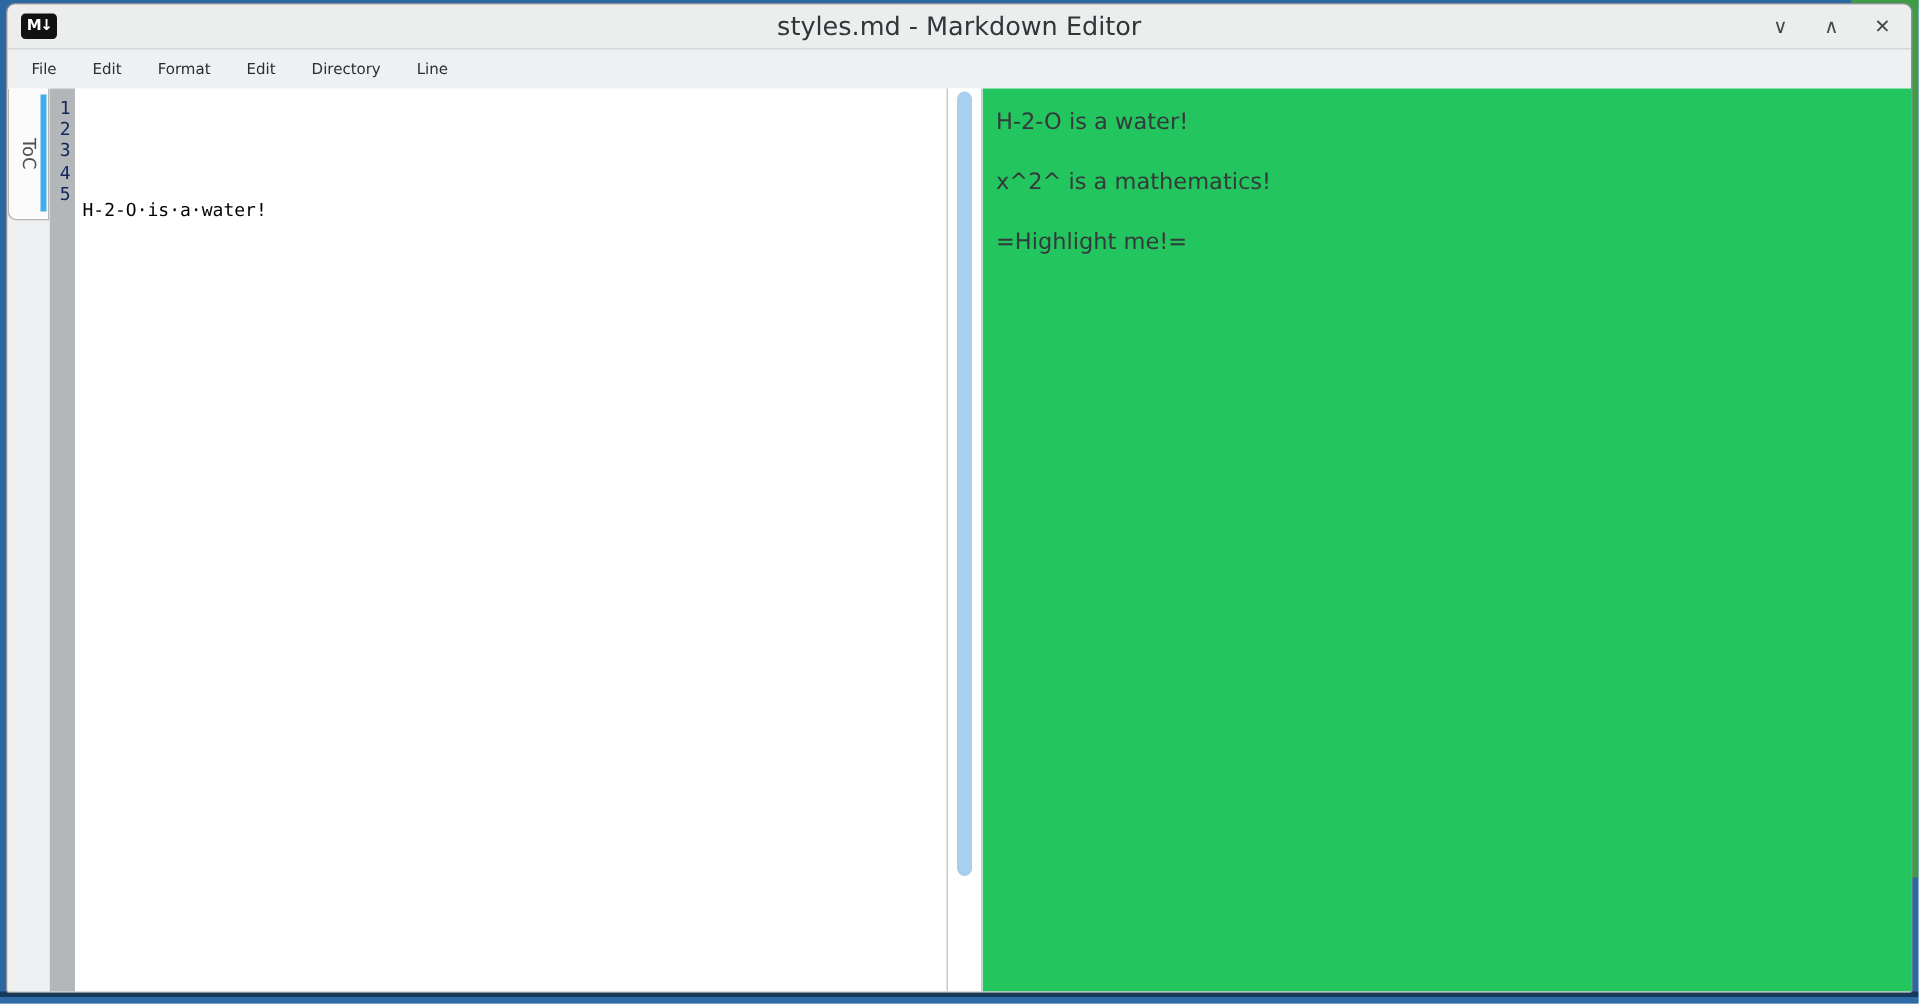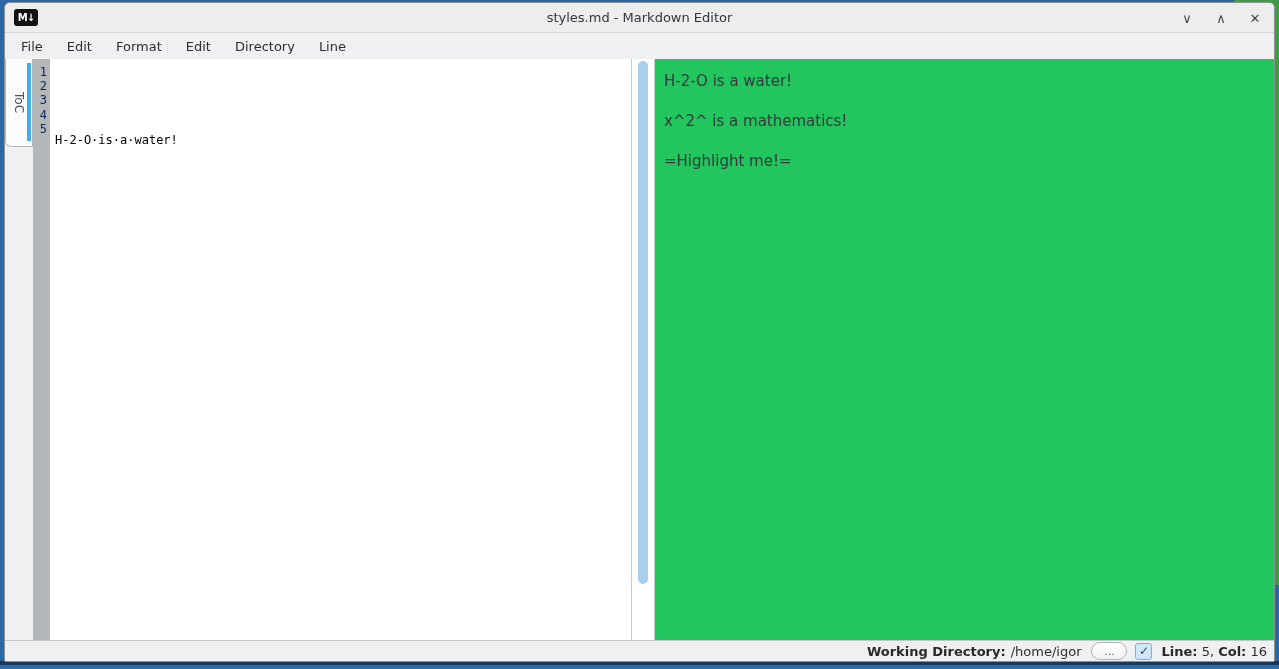--- a/index.html
+++ b/index.html
@@ -16,29 +16,29 @@
             background:#eff0f1; border:1px solid #8f9294; border-radius:6px 6px 2px 2px;
             overflow:hidden; display:flex; flex-direction:column; }
 
   
   .titlebar { height:30px; background:#eceded; border-bottom:1px solid #d5d6d7;
               display:flex; align-items:center; position:relative; flex:0 0 auto; }
   .app-icon { position:absolute; left:9px; top:6px; width:24px; height:17px; background:#111;
               border-radius:3px; color:#fff; font-size:10px; font-weight:bold;
               display:flex; align-items:center; justify-content:center; letter-spacing:-1px;
               font-family:"DejaVu Sans", sans-serif; }
-  .title-text { flex:1; text-align:center; font-size:13px; color:#31363b; }
+  .title-text { flex:1; text-align:center; font-size:17px; color:#31363b; }
   .win-controls { position:absolute; right:10px; top:0; height:30px; display:flex; align-items:center; gap:16px; }
   .win-btn { width:18px; height:18px; display:flex; align-items:center; justify-content:center;
              font-size:13px; color:#43484d; cursor:default; }
 
   
   .menubar { height:26px; background:#eff0f1; display:flex; align-items:center;
              padding-left:4px; flex:0 0 auto; }
-  .menu-item { padding:0 12px; font-size:13px; color:#2b2e31; height:100%;
+  .menu-item { padding:0 12px; font-size:10px; color:#2b2e31; height:100%;
                display:flex; align-items:center; }
 
   
   .main { flex:1 1 auto; display:flex; background:#fff; min-height:0; }
 
   .tabstrip { width:28px; background:#eff0f1; flex:0 0 auto; position:relative; }
   .toc-tab { position:absolute; left:0; top:0; width:28px; height:88px; background:#fbfbfc;
              border:1px solid #b4b6b8; border-top:none; border-radius:0 0 0 6px;
              display:flex; align-items:center; justify-content:center; }
   .toc-tab::after { content:""; position:absolute; right:1px; top:4px; bottom:5px; width:4px;
@@ -138,23 +138,14 @@
     </div>
 
     <div class="preview">
       <p>H-2-O is a water!</p>
       <p>x^2^ is a mathematics!</p>
       <p>=Highlight me!=</p>
     </div>
 
   </div>
 
-  <div class="statusbar">
-    <b>Working Directory:</b>
-    <span class="wd-value">/home/igor</span>
-    <div class="dots-btn">...</div>
-    <div class="sb-checkbox">
-      <span class="check">✓</span>
-    </div>
-    <span class="linecol"><b>Line:</b><span> 5, </span><b>Col:</b><span> 16</span></span>
-  </div>
 
 </div>
 
 </body></html>

